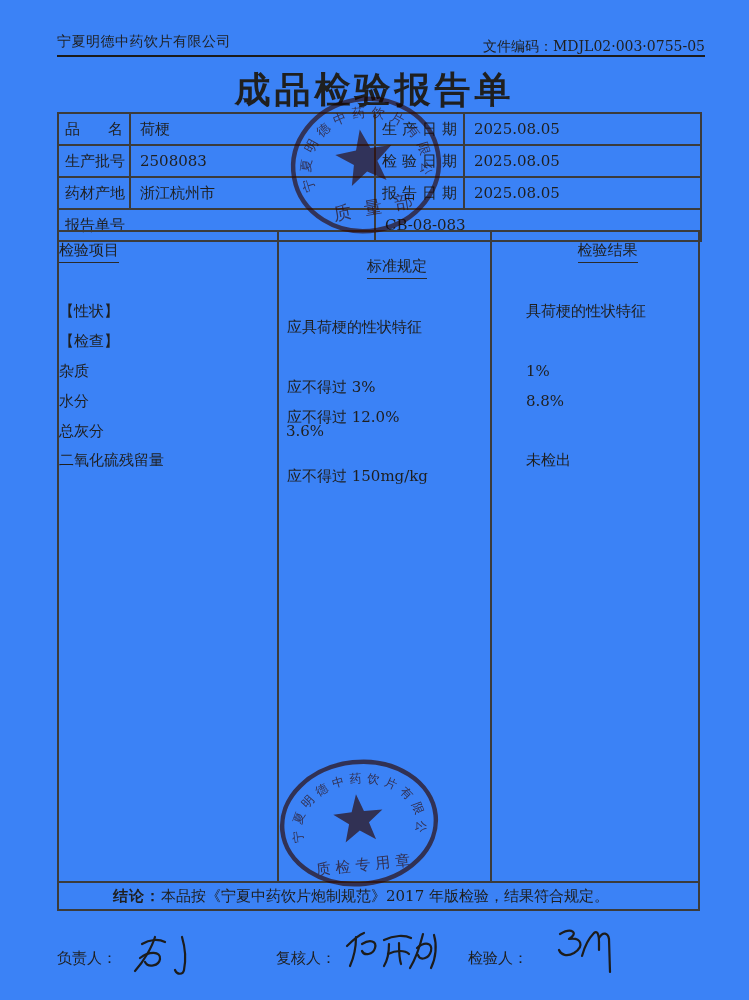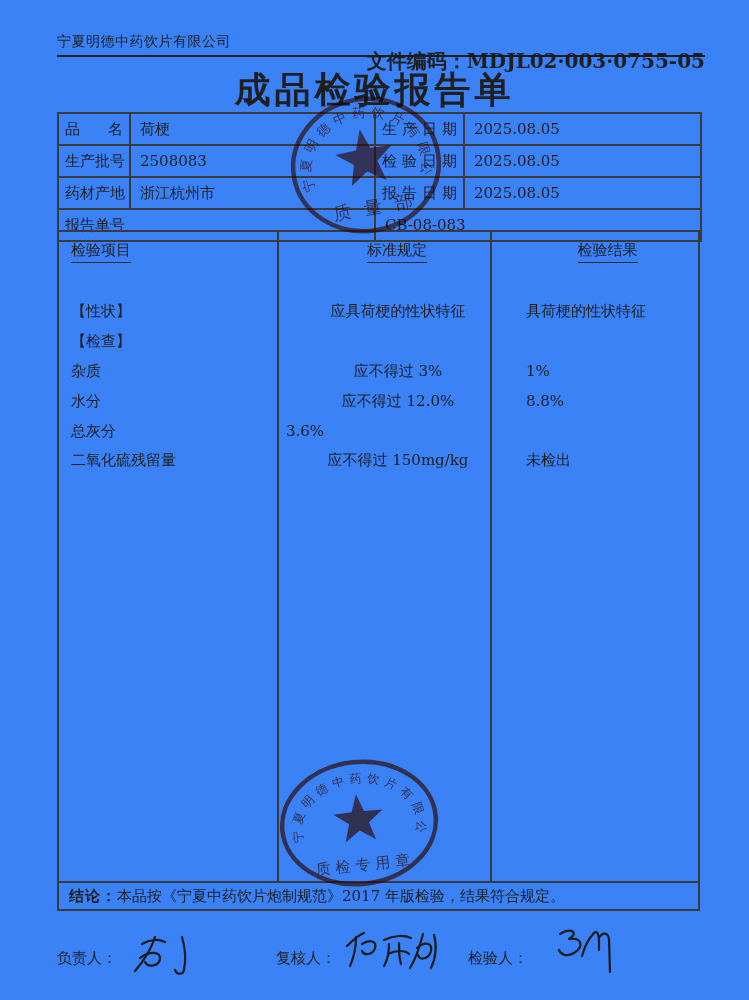--- a/index.html
+++ b/index.html
@@ -3,21 +3,21 @@
 <meta charset="utf-8">
 <style>
   html,body { margin:0; padding:0; background:#fff; }
   .page {
     position:relative; width:749px; height:1000px; background:#3b82f6;
     font-family:"DejaVu Serif","Liberation Serif",serif;
     color:#1f1f1f; overflow:hidden;
   }
   
   .hdr-left  { position:absolute; left:57px;  top:33px; font-size:14px; letter-spacing:.5px; }
-  .hdr-right { position:absolute; right:44px; top:48px; font-size:20px;font-weight:bold; }
+  .hdr-right { position:absolute; right:44px; top:38px; font-size:14px; }
   .hdr-rule  { position:absolute; left:57px;  top:55px; width:648px; border-top:2px solid #1b1b1b; }
   
   .title {
     position:absolute; left:0; top:66px; width:100%;
     text-align:center; font-size:36px; font-weight:700; letter-spacing:4px;
   }
   
   table.info {
     position:absolute; left:57px; top:112px; width:643px;
     border-collapse:collapse; table-layout:fixed; font-size:15px;
@@ -29,34 +29,34 @@
   
   .insp {
     position:absolute; left:57px; top:230px; width:643px; height:653px;
     border:2px solid #3b3b3b; box-sizing:border-box; font-size:15px;
   }
   .vdiv { position:absolute; top:0; bottom:0; width:0; border-left:2px solid #3b3b3b; }
   .vdiv.d1 { left:218px; }
   .vdiv.d2 { left:431px; }
   .insp-head { position:absolute; left:0; top:9px; width:100%; display:flex; }
   .insp-row  { position:absolute; left:0; width:100%; display:flex; }
-  .c1 { width:218px; box-sizing:border-box; padding-left:12px; }
-  .c2 { width:240px; box-sizing:border-box; }
+  .c1 { width:218px; box-sizing:border-box; }
+  .c2 { width:240px; box-sizing:border-box;margin-top:16px; }
   .c3 { flex:1;      box-sizing:border-box; }
   .c2.hd, .c3.hd { text-align:center; padding-left:0; }
-  .c2.bd { padding-left:2px;text-align:center; }
+  .c2.bd { padding-left:10px; }
   .c3.bd { padding-left:9px; }
   .u { padding-bottom:3px; border-bottom:1px solid #2a2a2a; }
   
   .concl {
     position:absolute; left:57px; top:881px; width:643px; height:30px;
     border:2px solid #3b3b3b; box-sizing:border-box;
     font-size:15px; line-height:26px; padding-left:10px; white-space:nowrap;
   }
-  .concl b { letter-spacing:1px; }
+  .concl b { letter-spacing:1px;margin-left:44px; }
   
   .flab { position:absolute; top:949px; font-size:15px; }
   .sig  { position:absolute; }
   .sig path { fill:none; stroke:#1c1c1c; stroke-width:2.2; stroke-linecap:round; stroke-linejoin:round; }
   
   svg.stamp { position:absolute; mix-blend-mode:multiply; pointer-events:none; }
   .stamp text { font-family:"DejaVu Serif","Liberation Serif",serif; }
 </style>
 </head>
 <body>

